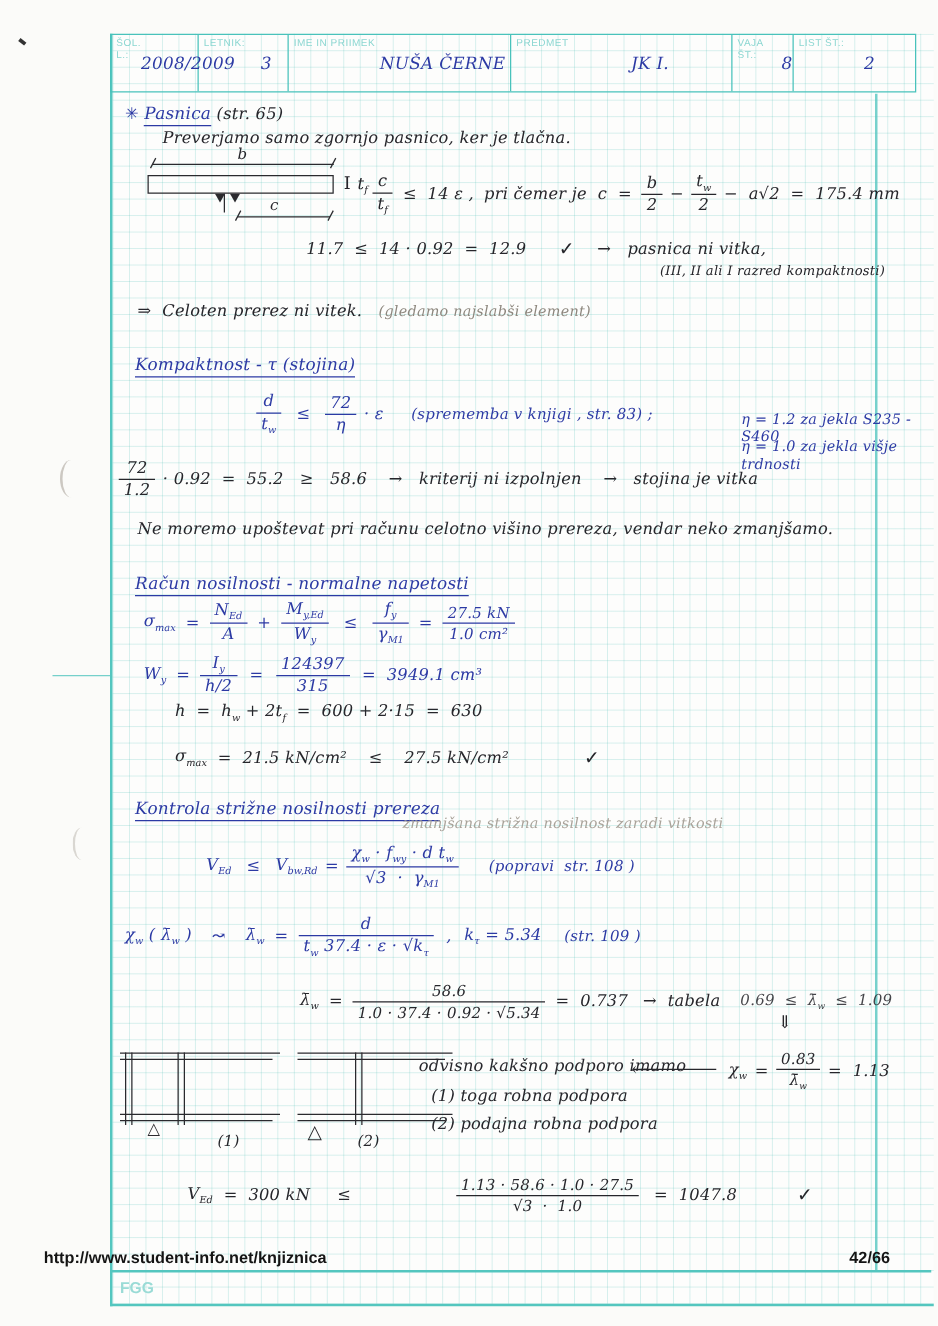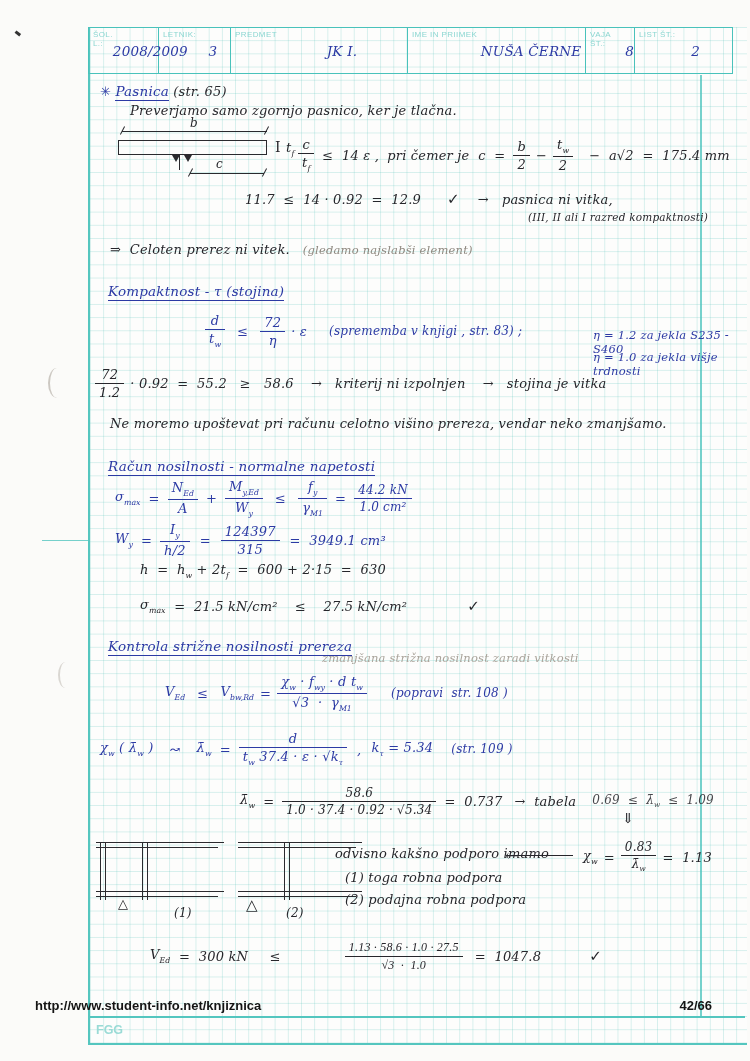--- a/index.html
+++ b/index.html
@@ -57,27 +57,27 @@
 
 <div class="abs htable">
   <div class="hcell" style="width:70px;">
       <span class="hlabel">ŠOL. L.:</span>
       <span class="hvalue hw">2008/2009</span>
     </div>
   <div class="hcell" style="width:72px;">
       <span class="hlabel">LETNIK:</span>
       <span class="hvalue hw">3</span>
     </div>
+  <div class="hcell" style="width:178px;">
+      <span class="hlabel">IME IN PRIIMEK</span>
+      <span class="hvalue hw">NUŠA ČERNE</span>
+    </div>
   <div class="hcell" style="width:177px;">
       <span class="hlabel">PREDMET</span>
       <span class="hvalue hw">JK I.</span>
-    </div>
-  <div class="hcell" style="width:178px;">
-      <span class="hlabel">IME IN PRIIMEK</span>
-      <span class="hvalue hw">NUŠA ČERNE</span>
     </div>
   <div class="hcell" style="width:49px;">
       <span class="hlabel">VAJA ŠT.:</span>
       <span class="hvalue hw">8</span>
     </div>
   <div class="hcell" style="width:81px;">
       <span class="hlabel">LIST ŠT.:</span>
       <span class="hvalue hw">2</span>
     </div>
 </div>
@@ -102,21 +102,21 @@
   <div class="abs hw bk fs13" style="left:174px;top:22px;"><span>t</span><sub>f</sub></div>
 </div>
 
 <div class="abs row hw bk fs13 pre" style="left:298px;top:133px;height:44px;">
   <span class="fr"><span class="n">c</span><span class="d"><span>t</span><sub>f</sub></span></span>
   <span style="margin:0 8px;">≤  14 ε ,</span>
   <span style="margin-right:8px;">pri čemer je  c  =</span>
   <span class="fr"><span class="n">b</span><span class="d">2</span></span>
   <span style="margin:0 6px;">−</span>
   <span class="fr"><span class="n"><span>t</span><sub>w</sub></span><span class="d">2</span></span>
-  <span style="margin-left:16px;">−  a√2  =  175.4 mm</span>
+  <span style="margin-left:6px;">−  a√2  =  175.4 mm</span>
 </div>
 
 <div class="abs row hw bk fs13 pre" style="left:245px;top:190px;">
   <span>11.7  ≤  14 · 0.92  =  12.9</span>
   <span class="chk" style="margin:0 18px 0 26px;">✓</span>
   <span>→   pasnica ni vitka,</span>
 </div>
 <div class="abs hw bk fs10" style="left:528px;top:211px;">(III, II ali I razred kompaktnosti)</div>
 
 <div class="abs hw bk fs13 pre" style="left:110px;top:242px;"><span>⇒  Celoten prerez ni vitek.</span>   <span class="pc2 fs11">(gledamo najslabši element)</span></div>
@@ -143,21 +143,21 @@
 
 <div class="abs row hw bl fs13 pre" style="left:115px;top:474px;height:48px;">
   <span><span>σ</span><sub>max</sub></span>
   <span style="margin:0 8px;">=</span>
   <span class="fr"><span class="n"><span>N</span><sub>Ed</sub></span><span class="d">A</span></span>
   <span style="margin:0 8px;">+</span>
   <span class="fr"><span class="n"><span>M</span><sub>y,Ed</sub></span><span class="d"><span>W</span><sub>y</sub></span></span>
   <span style="margin:0 12px;">≤</span>
   <span class="fr"><span class="n"><span>f</span><sub>y</sub></span><span class="d"><span>γ</span><sub>M1</sub></span></span>
   <span style="margin:0 8px;">=</span>
-  <span class="fr fs12"><span class="n">44.2 kN</span><span class="d">1.0 cm²</span></span>
+  <span class="fr fs12"><span class="n">27.5 kN</span><span class="d">1.0 cm²</span></span>
 </div>
 
 <div class="abs row hw bl fs13 pre" style="left:115px;top:518px;height:44px;">
   <span><span>W</span><sub>y</sub></span>
   <span style="margin:0 8px;">=</span>
   <span class="fr"><span class="n"><span>I</span><sub>y</sub></span><span class="d">h/2</span></span>
   <span style="margin:0 10px;">=</span>
   <span class="fr"><span class="n">124397</span><span class="d">315</span></span>
   <span style="margin-left:10px;">=  3949.1 cm³</span>
 </div>
@@ -239,20 +239,20 @@
   <span class="fr fs12"><span class="n">0.83</span><span class="d"><span>λ̄</span><sub>w</sub></span></span>
   <span style="margin-left:6px;">=  1.13</span>
 </div>
 
 <div class="abs hw bk fs13" style="left:345px;top:870px;">(1) toga robna podpora</div>
 <div class="abs hw bk fs13" style="left:345px;top:892px;">(2) podajna robna podpora</div>
 
 <div class="abs row hw bk fs13 pre" style="left:150px;top:932px;height:48px;">
   <span><span>V</span><sub>Ed</sub></span>
   <span>  =  300 kN     ≤</span>
-  <span class="fr fs12" style="margin-left:64px;font-family:Liberation Serif, serif;"><span class="n">1.13 · 58.6 · 1.0 · 27.5</span><span class="d">√3  ·  1.0</span></span>
+  <span class="fr fs12" style="margin-left:84px;"><span class="n">1.13 · 58.6 · 1.0 · 27.5</span><span class="d">√3  ·  1.0</span></span>
   <span style="margin-left:12px;">=  1047.8</span>
   <span class="chk" style="margin-left:48px;">✓</span>
 </div>
 
 <div class="abs foot" style="left:35px;top:998px;">http://www.student-info.net/knjiznica</div>
 <div class="abs foot" style="right:38px;top:998px;">42/66</div>
 <div class="abs" style="left:96px;top:1023px;font-family:'Liberation Sans',sans-serif;font-weight:bold;font-size:12.5px;color:#9adbd6;">FGG</div>
 
 </body></html>

